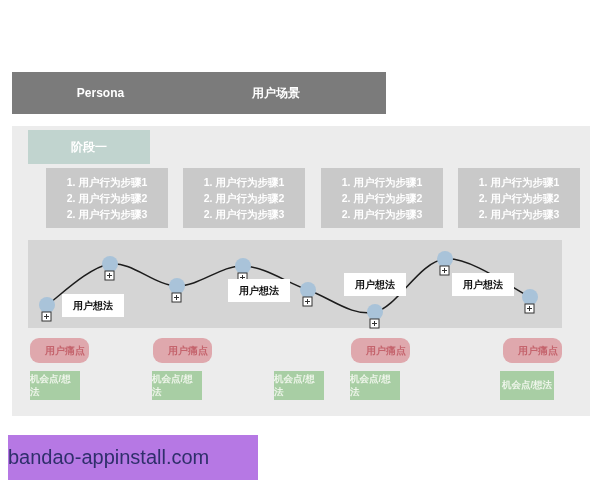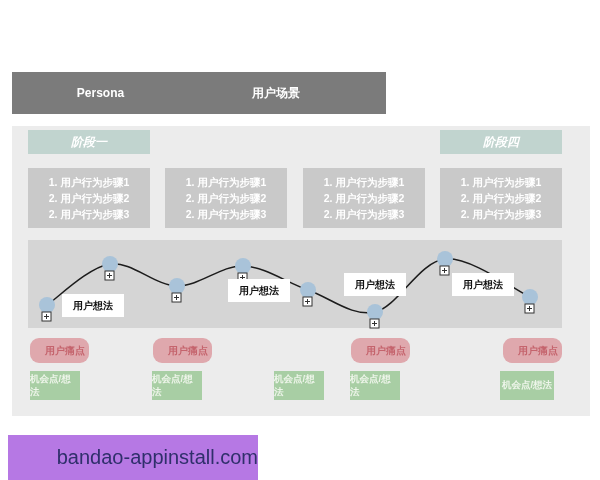--- a/index.html
+++ b/index.html
@@ -21,31 +21,32 @@
   
   .container{
     position:absolute;left:12px;top:126px;width:578px;height:290px;
     background:var(--c-container_bg,#ececec);
   }
 
   
   .col1{left:28px;}  .col2{left:165px;} .col3{left:303px;} .col4{left:440px;}
 
   .stage-box{
-    position:absolute;top:130px;width:122px;height:24px;
+    position:absolute;top:130px;width:122px;height:34px;
     background:var(--c-stage_bg,#c1d4cf);
     color:#ffffff;font-size:12px;font-weight:bold;
-    display:flex;align-items:center;justify-content:center;font-style:italic;
+    display:flex;align-items:center;justify-content:center;
   }
   .steps-box{
     position:absolute;top:168px;width:122px;height:60px;
     background:var(--c-steps_bg,#c9c9c9);
     color:#ffffff;font-size:10.5px;font-weight:bold;
     display:flex;flex-direction:column;align-items:center;justify-content:center;
     line-height:16px;
+    margin-left:18px;
   }
 
   
   .curve-panel{
     position:absolute;left:28px;top:240px;width:534px;height:88px;
     background:var(--c-panel_bg,#d5d5d5);z-index:1;
   }
   .curve-svg{position:absolute;left:0;top:0;width:600px;height:480px;z-index:2;}
   .thought{
     position:absolute;width:62px;height:23px;background:#ffffff;z-index:3;
@@ -74,35 +75,34 @@
     display:flex;align-items:center;justify-content:center;z-index:2;
   }
   .opp-1{left:30px;} .opp-2{left:152px;} .opp-3{left:274px;} .opp-4{left:350px;} .opp-5{left:500px;width:54px;}
 
   
   .watermark{
     position:absolute;left:8px;top:435px;width:250px;height:45px;
     background:var(--c-watermark_bg,#b678e4);
     color:var(--c-watermark_text,#2f2f6b);
     font-size:20px;font-weight:400;
-    display:flex;align-items:center;justify-content:flex-end;z-index:4;
+    display:flex;align-items:center;justify-content:flex-start;z-index:4;
   }
 </style>
 </head>
 <body>
 
 <div class="canvas">
 
   <div class="hdr hdr-persona">Persona</div>
   <div class="hdr hdr-scene">用户场景</div>
 
   <div class="container"></div>
 
   <div class="stage-box col1">阶段一</div>
-  <div class="stage-box col4">阶段四</div>
 
   <div class="steps-box col1">
     <div>1. 用户行为步骤1</div>
     <div>2. 用户行为步骤2</div>
     <div>2. 用户行为步骤3</div>
   </div>
   <div class="steps-box col2">
     <div>1. 用户行为步骤1</div>
     <div>2. 用户行为步骤2</div>
     <div>2. 用户行为步骤3</div>

